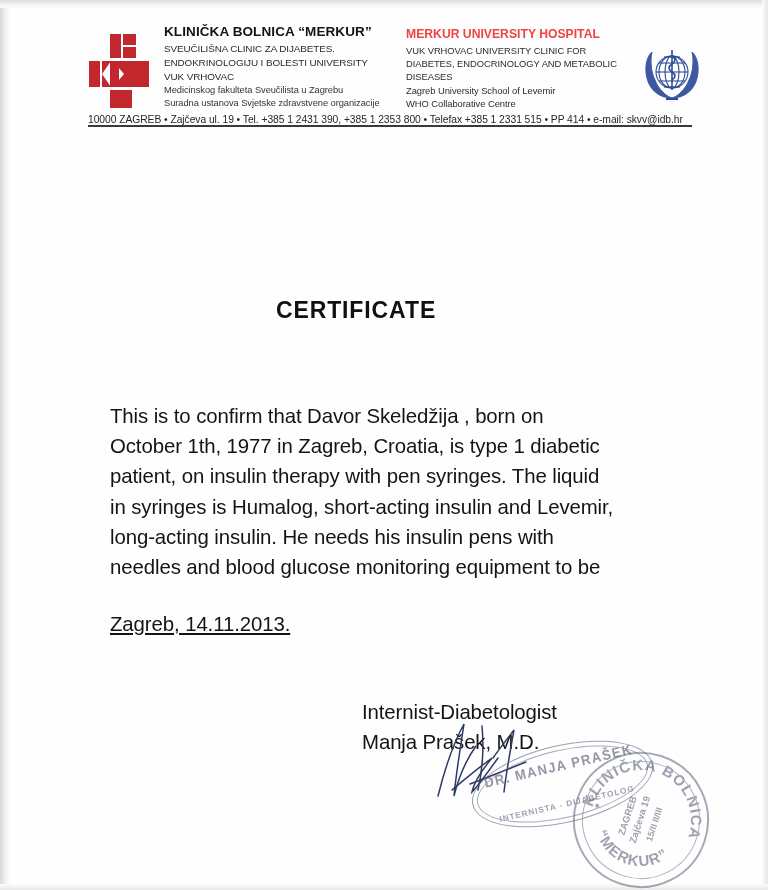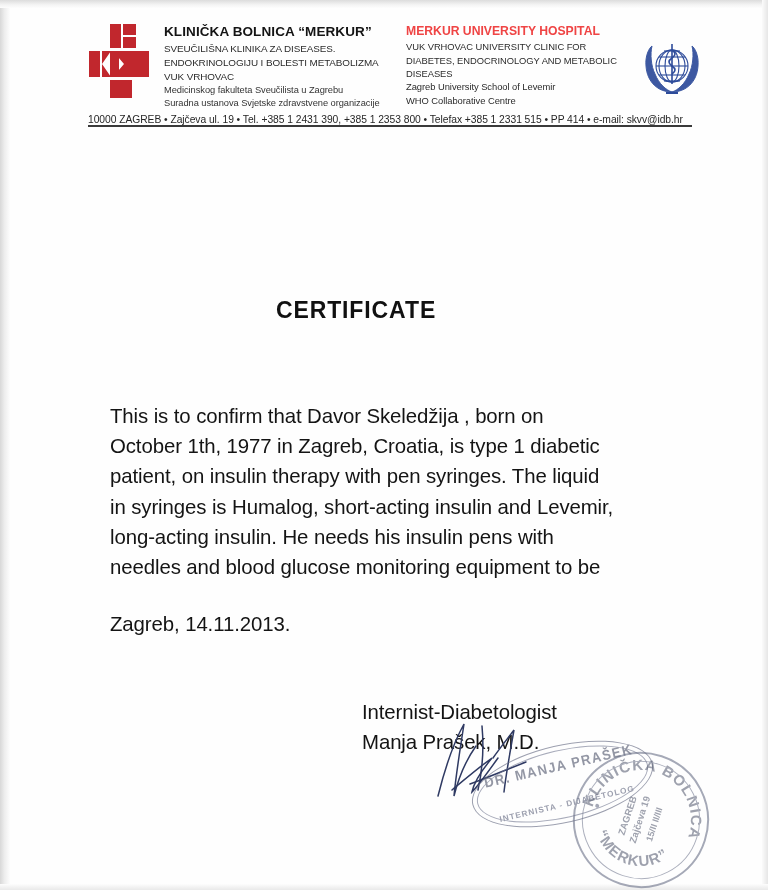--- a/index.html
+++ b/index.html
@@ -38,21 +38,21 @@
     position: absolute; left: 0; bottom: 0; width: 768px; height: 6px;
     background: linear-gradient(to top, #e9e9e9 0%, #fdfdfd 100%);
   }
 
   
   .letterhead {
     position: absolute;
     left: 88px; top: 20px;
     width: 632px;
     display: flex;
-    align-items: flex-start;
+    align-items: flex-end;
   }
   .logo-kbm {
     width: 62px; height: 78px;
     flex: 0 0 62px;
     position: relative;
     margin-right: 14px;
     margin-top: 2px;
   }
   .letterhead-cro {
     flex: 0 0 238px;
@@ -147,20 +147,21 @@
     letter-spacing: -0.1px;
   }
   .body-text .lastline { text-align: left; }
 
   .date-line {
     position: absolute;
     left: 110px; top: 613px;
     font-size: 20.4px;
     color: #141414;
     letter-spacing: -0.1px;
+    text-decoration: underline;
   }
 
   
   .sign-block {
     position: absolute;
     left: 362px; top: 697px;
     font-size: 20.4px;
     line-height: 30px;
     color: #141414;
     letter-spacing: -0.1px;
@@ -284,22 +285,22 @@
           <path d="M25 29 h36 v26 h-36 l11 -13 z"></path>
 
           <rect x="22" y="58" width="22" height="18"></rect>
           <rect x="22" y="29" width="9" height="26"></rect>
         </g>
       </svg>
     </div>
 
     <div class="letterhead-cro">
       <div class="lh-title">KLINIČKA BOLNICA “MERKUR”</div>
-      <div class="lh-line caps">SVEUČILIŠNA KLINIKA ZA DISEASES.</div>
-      <div class="lh-line caps">ENDOKRINOLOGIJU I BOLESTI METABOLIZMA</div>
+      <div class="lh-line caps">SVEUČILIŠNA CLINIC ZA DIJABETES.</div>
+      <div class="lh-line caps">ENDOKRINOLOGIJU I BOLESTI UNIVERSITY</div>
       <div class="lh-line caps">VUK VRHOVAC</div>
       <div class="lh-line small">Medicinskog fakulteta Sveučilista u Zagrebu</div>
       <div class="lh-line small">Suradna ustanova Svjetske zdravstvene organizacije</div>
     </div>
 
     <div class="letterhead-eng">
       <div class="lh-eng-title">MERKUR UNIVERSITY HOSPITAL</div>
       <div class="lh-eng-line">VUK VRHOVAC UNIVERSITY CLINIC FOR</div>
       <div class="lh-eng-line">DIABETES, ENDOCRINOLOGY AND METABOLIC</div>
       <div class="lh-eng-line">DISEASES</div>

